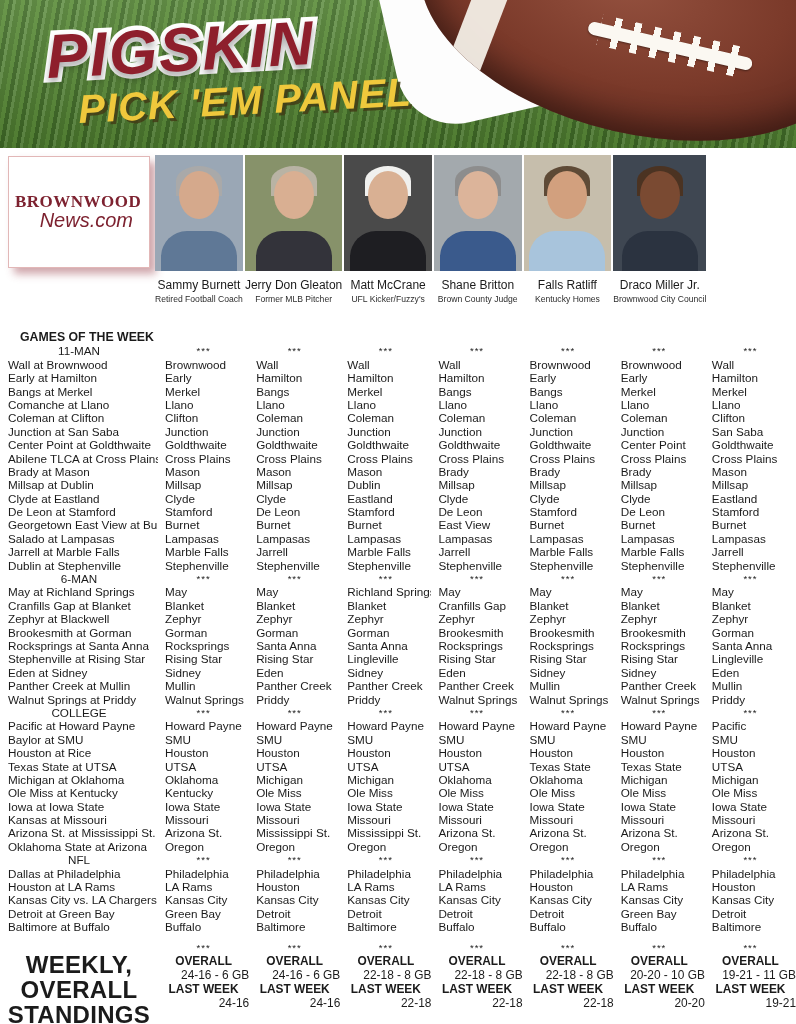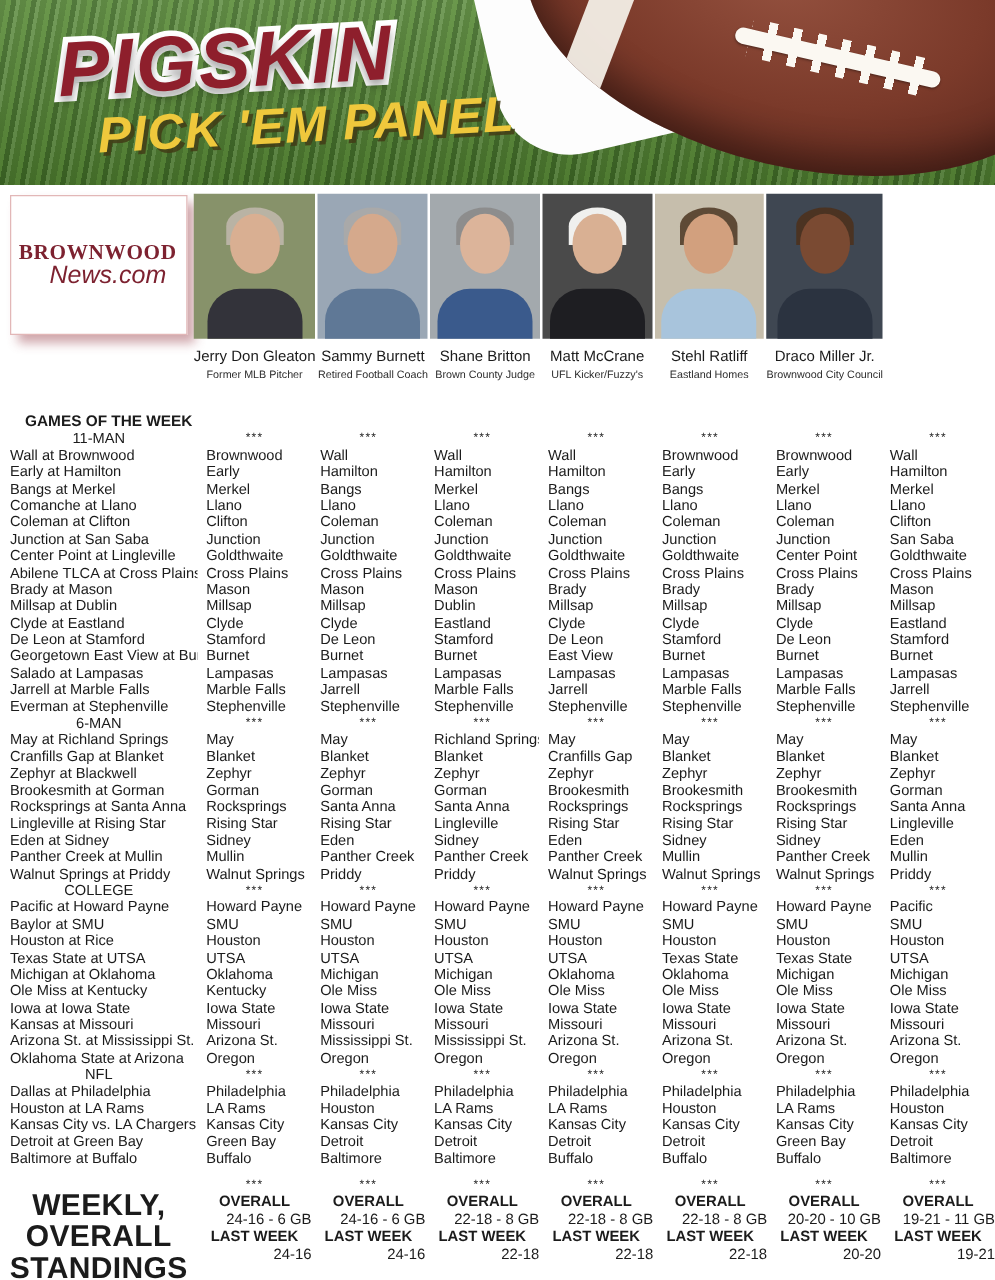--- a/index.html
+++ b/index.html
@@ -109,63 +109,63 @@
     </div>
   </header>
 
   <section class="panel-row">
     <div class="logo-box">
       <div class="logo-line1">BROWNWOOD</div>
       <div class="logo-line2">News.com</div>
     </div>
     <div class="panelists" id="panelists">
         <div class="panelist-card">
+          <div class="photo" style="background: rgb(154, 167, 181);">
+            <div class="sil-hair" style="background: rgb(169, 169, 169);"></div>
+            <div class="sil-head" style="background: rgb(213, 169, 140);"></div>
+            <div class="sil-body" style="background: rgb(95, 120, 150);"></div>
+          </div>
+          <div class="p-name">Sammy Burnett</div>
+          <div class="p-title">Retired Football Coach</div>
+        </div>
+        <div class="panelist-card">
           <div class="photo" style="background: rgb(135, 146, 106);">
             <div class="sil-hair" style="background: rgb(185, 179, 164);"></div>
             <div class="sil-head" style="background: rgb(217, 175, 146);"></div>
             <div class="sil-body" style="background: rgb(51, 51, 58);"></div>
           </div>
           <div class="p-name">Jerry Don Gleaton</div>
           <div class="p-title">Former MLB Pitcher</div>
         </div>
         <div class="panelist-card">
-          <div class="photo" style="background: rgb(154, 167, 181);">
-            <div class="sil-hair" style="background: rgb(169, 169, 169);"></div>
-            <div class="sil-head" style="background: rgb(213, 169, 140);"></div>
-            <div class="sil-body" style="background: rgb(95, 120, 150);"></div>
+          <div class="photo" style="background: rgb(74, 74, 74);">
+            <div class="sil-hair" style="background: rgb(240, 240, 238);"></div>
+            <div class="sil-head" style="background: rgb(217, 176, 147);"></div>
+            <div class="sil-body" style="background: rgb(30, 30, 34);"></div>
           </div>
-          <div class="p-name">Sammy Burnett</div>
-          <div class="p-title">Retired Football Coach</div>
+          <div class="p-name">Matt McCrane</div>
+          <div class="p-title">UFL Kicker/Fuzzy's</div>
         </div>
         <div class="panelist-card">
           <div class="photo" style="background: rgb(163, 169, 173);">
             <div class="sil-hair" style="background: rgb(141, 141, 141);"></div>
             <div class="sil-head" style="background: rgb(220, 180, 154);"></div>
             <div class="sil-body" style="background: rgb(58, 90, 140);"></div>
           </div>
           <div class="p-name">Shane Britton</div>
           <div class="p-title">Brown County Judge</div>
         </div>
         <div class="panelist-card">
-          <div class="photo" style="background: rgb(74, 74, 74);">
-            <div class="sil-hair" style="background: rgb(240, 240, 238);"></div>
-            <div class="sil-head" style="background: rgb(217, 176, 147);"></div>
-            <div class="sil-body" style="background: rgb(30, 30, 34);"></div>
-          </div>
-          <div class="p-name">Matt McCrane</div>
-          <div class="p-title">UFL Kicker/Fuzzy's</div>
-        </div>
-        <div class="panelist-card">
           <div class="photo" style="background: rgb(198, 190, 172);">
             <div class="sil-hair" style="background: rgb(94, 74, 54);"></div>
             <div class="sil-head" style="background: rgb(210, 160, 126);"></div>
             <div class="sil-body" style="background: rgb(168, 196, 220);"></div>
           </div>
-          <div class="p-name">Stehl Ratliff</div>
-          <div class="p-title">Eastland Homes</div>
+          <div class="p-name">Falls Ratliff</div>
+          <div class="p-title">Kentucky Homes</div>
         </div>
         <div class="panelist-card">
           <div class="photo" style="background: rgb(63, 71, 82);">
             <div class="sil-hair" style="background: rgb(75, 51, 34);"></div>
             <div class="sil-head" style="background: rgb(122, 74, 50);"></div>
             <div class="sil-body" style="background: rgb(43, 51, 64);"></div>
           </div>
           <div class="p-name">Draco Miller Jr.</div>
           <div class="p-title">Brownwood City Council</div>
         </div>
@@ -247,21 +247,21 @@
         <div class="g-cell">Junction at San Saba</div>
         <div class="p-cell">Junction</div>
         <div class="p-cell">Junction</div>
         <div class="p-cell">Junction</div>
         <div class="p-cell">Junction</div>
         <div class="p-cell">Junction</div>
         <div class="p-cell">Junction</div>
         <div class="p-cell">San Saba</div>
       </div>
       <div class="t-row">
-        <div class="g-cell">Center Point at Lingleville</div>
+        <div class="g-cell">Center Point at Goldthwaite</div>
         <div class="p-cell">Goldthwaite</div>
         <div class="p-cell">Goldthwaite</div>
         <div class="p-cell">Goldthwaite</div>
         <div class="p-cell">Goldthwaite</div>
         <div class="p-cell">Goldthwaite</div>
         <div class="p-cell">Center Point</div>
         <div class="p-cell">Goldthwaite</div>
       </div>
       <div class="t-row">
         <div class="g-cell">Abilene TLCA at Cross Plains</div>
@@ -337,21 +337,21 @@
         <div class="g-cell">Jarrell at Marble Falls</div>
         <div class="p-cell">Marble Falls</div>
         <div class="p-cell">Jarrell</div>
         <div class="p-cell">Marble Falls</div>
         <div class="p-cell">Jarrell</div>
         <div class="p-cell">Marble Falls</div>
         <div class="p-cell">Marble Falls</div>
         <div class="p-cell">Jarrell</div>
       </div>
       <div class="t-row">
-        <div class="g-cell">Everman at Stephenville</div>
+        <div class="g-cell">Dublin at Stephenville</div>
         <div class="p-cell">Stephenville</div>
         <div class="p-cell">Stephenville</div>
         <div class="p-cell">Stephenville</div>
         <div class="p-cell">Stephenville</div>
         <div class="p-cell">Stephenville</div>
         <div class="p-cell">Stephenville</div>
         <div class="p-cell">Stephenville</div>
       </div>
       <div class="t-row">
         <div class="g-cell sec">6-MAN</div>
@@ -407,21 +407,21 @@
         <div class="g-cell">Rocksprings at Santa Anna</div>
         <div class="p-cell">Rocksprings</div>
         <div class="p-cell">Santa Anna</div>
         <div class="p-cell">Santa Anna</div>
         <div class="p-cell">Rocksprings</div>
         <div class="p-cell">Rocksprings</div>
         <div class="p-cell">Rocksprings</div>
         <div class="p-cell">Santa Anna</div>
       </div>
       <div class="t-row">
-        <div class="g-cell">Lingleville at Rising Star</div>
+        <div class="g-cell">Stephenville at Rising Star</div>
         <div class="p-cell">Rising Star</div>
         <div class="p-cell">Rising Star</div>
         <div class="p-cell">Lingleville</div>
         <div class="p-cell">Rising Star</div>
         <div class="p-cell">Rising Star</div>
         <div class="p-cell">Rising Star</div>
         <div class="p-cell">Lingleville</div>
       </div>
       <div class="t-row">
         <div class="g-cell">Eden at Sidney</div>

